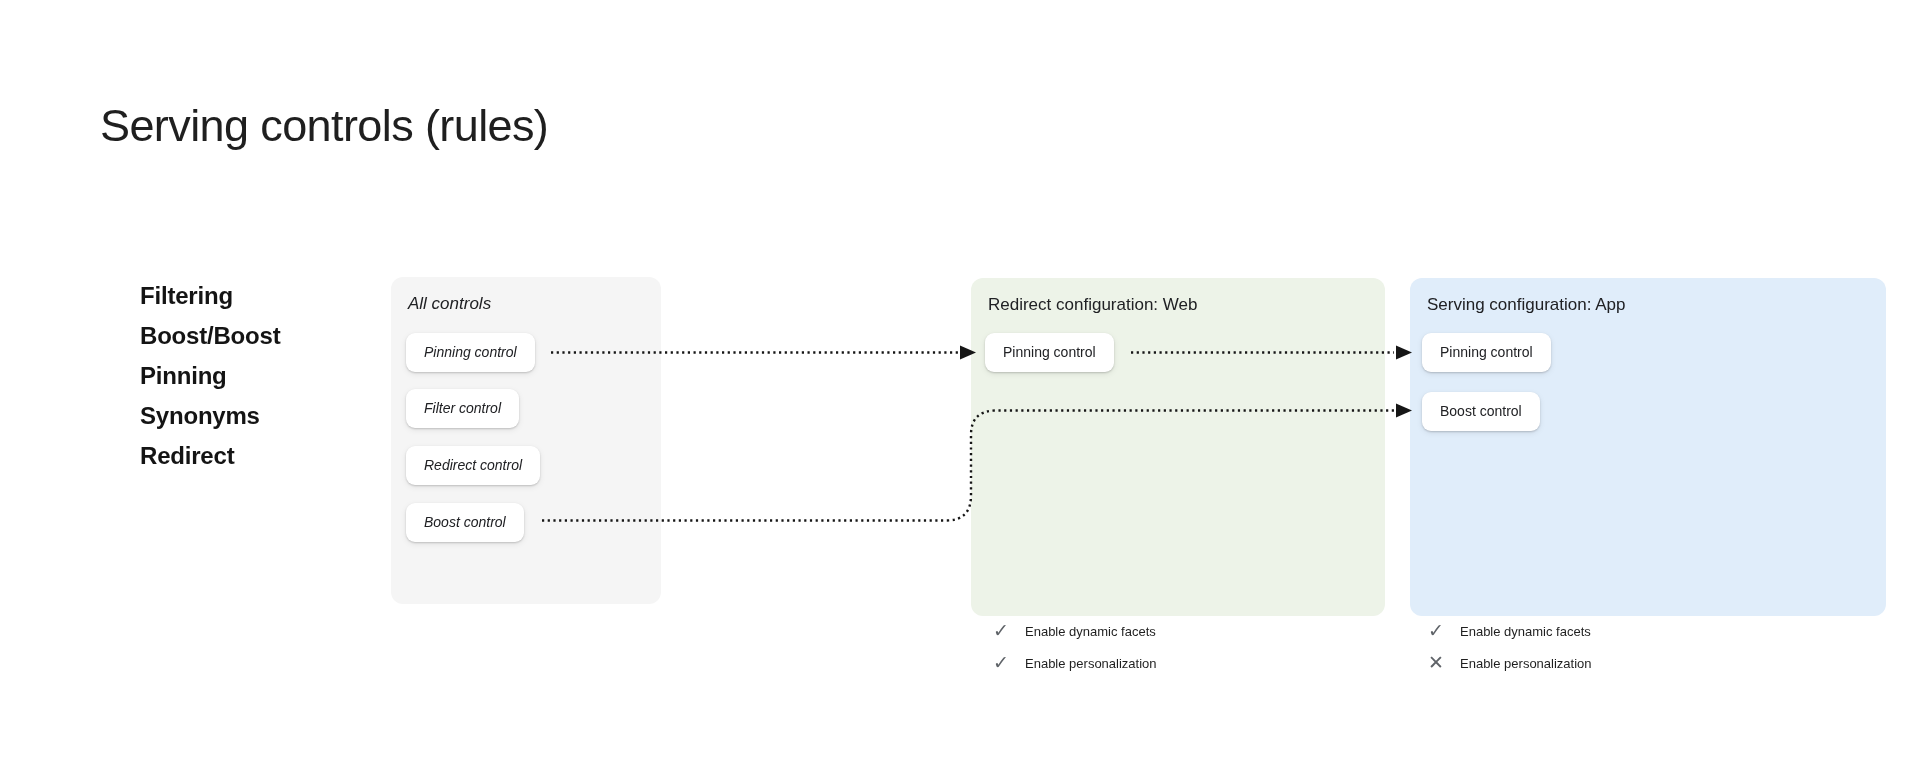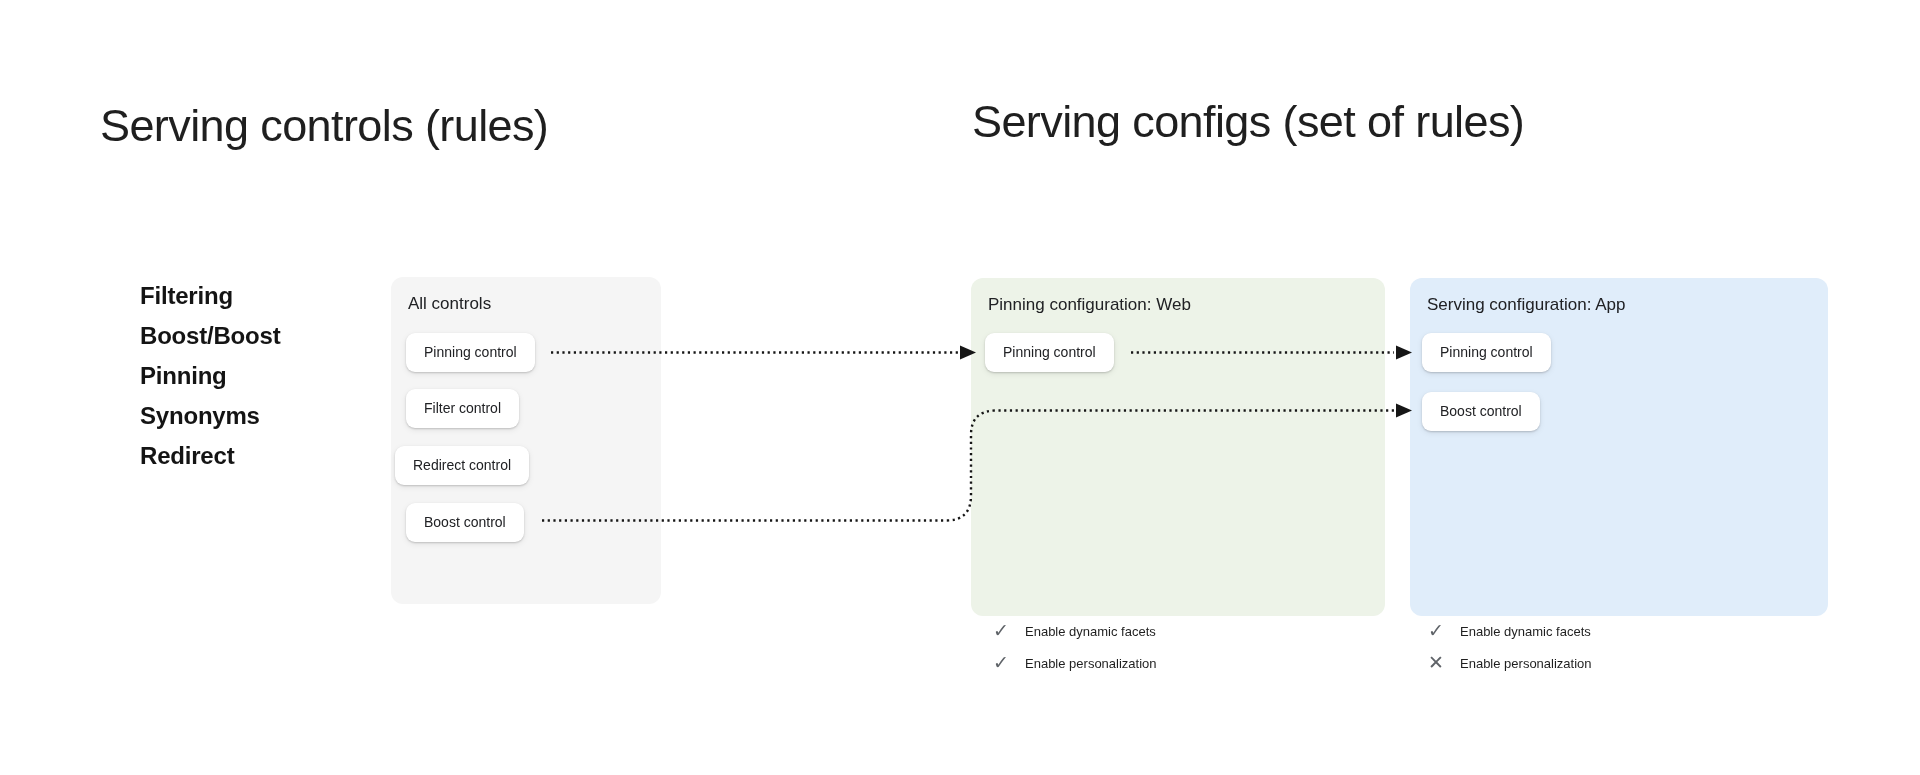--- a/index.html
+++ b/index.html
@@ -51,23 +51,23 @@
     font-weight:600;
     color:#141414;
     line-height:40px;
     letter-spacing:-0.2px;
     margin-left:40px;
   }
   .card{
     position:absolute;
     border-radius:12px;
   }
-  .card.gray{left:391px;top:277px;width:270px;height:327px;background:var(--all-controls-card-bg,#f5f5f5);}
+  .card.gray{left:391px;top:277px;width:270px;height:327px;background:var(--all-controls-card-bg,#f5f5f5);font-style:italic;}
   .card.green{left:971px;top:278px;width:414px;height:338px;background:var(--web-card-bg,#edf3e8);}
-  .card.blue{left:1410px;top:278px;width:418px;height:338px;background:var(--app-card-bg,#e0edfa);}
+  .card.blue{left:1410px;top:278px;width:476px;height:338px;background:var(--app-card-bg,#e0edfa);}
   .card-label{
     position:absolute;
     left:17px;top:17px;
     font-size:17px;
     color:#202124;
     white-space:nowrap;
   }
   .pill{
     position:absolute;
     height:39px;
@@ -116,40 +116,39 @@
     white-space:nowrap;
   }
 </style>
 </head>
 <body>
 
 <div class="page">
 
   <div class="title left">Serving controls (rules)</div>
 
-  <div class="title right">Serving configs (set of rules)</div>
 
   <ul class="control-types">
     <li>Filtering</li>
     <li>Boost/Boost</li>
     <li>Pinning</li>
     <li>Synonyms</li>
     <li>Redirect</li>
   </ul>
 
   <div class="card gray">
     <div class="card-label">All controls</div>
     <div class="pill" style="left:15px;top:56px;">Pinning control</div>
     <div class="pill" style="left:15px;top:112px;">Filter control</div>
-    <div class="pill" style="left:4px;top:169px;">Redirect control</div>
+    <div class="pill" style="left:15px;top:169px;">Redirect control</div>
     <div class="pill" style="left:15px;top:226px;">Boost control</div>
   </div>
 
   <div class="card green">
-    <div class="card-label">Pinning configuration: Web</div>
+    <div class="card-label">Redirect configuration: Web</div>
     <div class="pill" style="left:14px;top:55px;">Pinning control</div>
   </div>
 
   <div class="card blue">
     <div class="card-label">Serving configuration: App</div>
     <div class="pill" style="left:12px;top:55px;">Pinning control</div>
     <div class="pill" style="left:12px;top:114px;">Boost control</div>
   </div>
 
   <svg class="arrows" width="1920" height="775" viewBox="0 0 1920 775">

